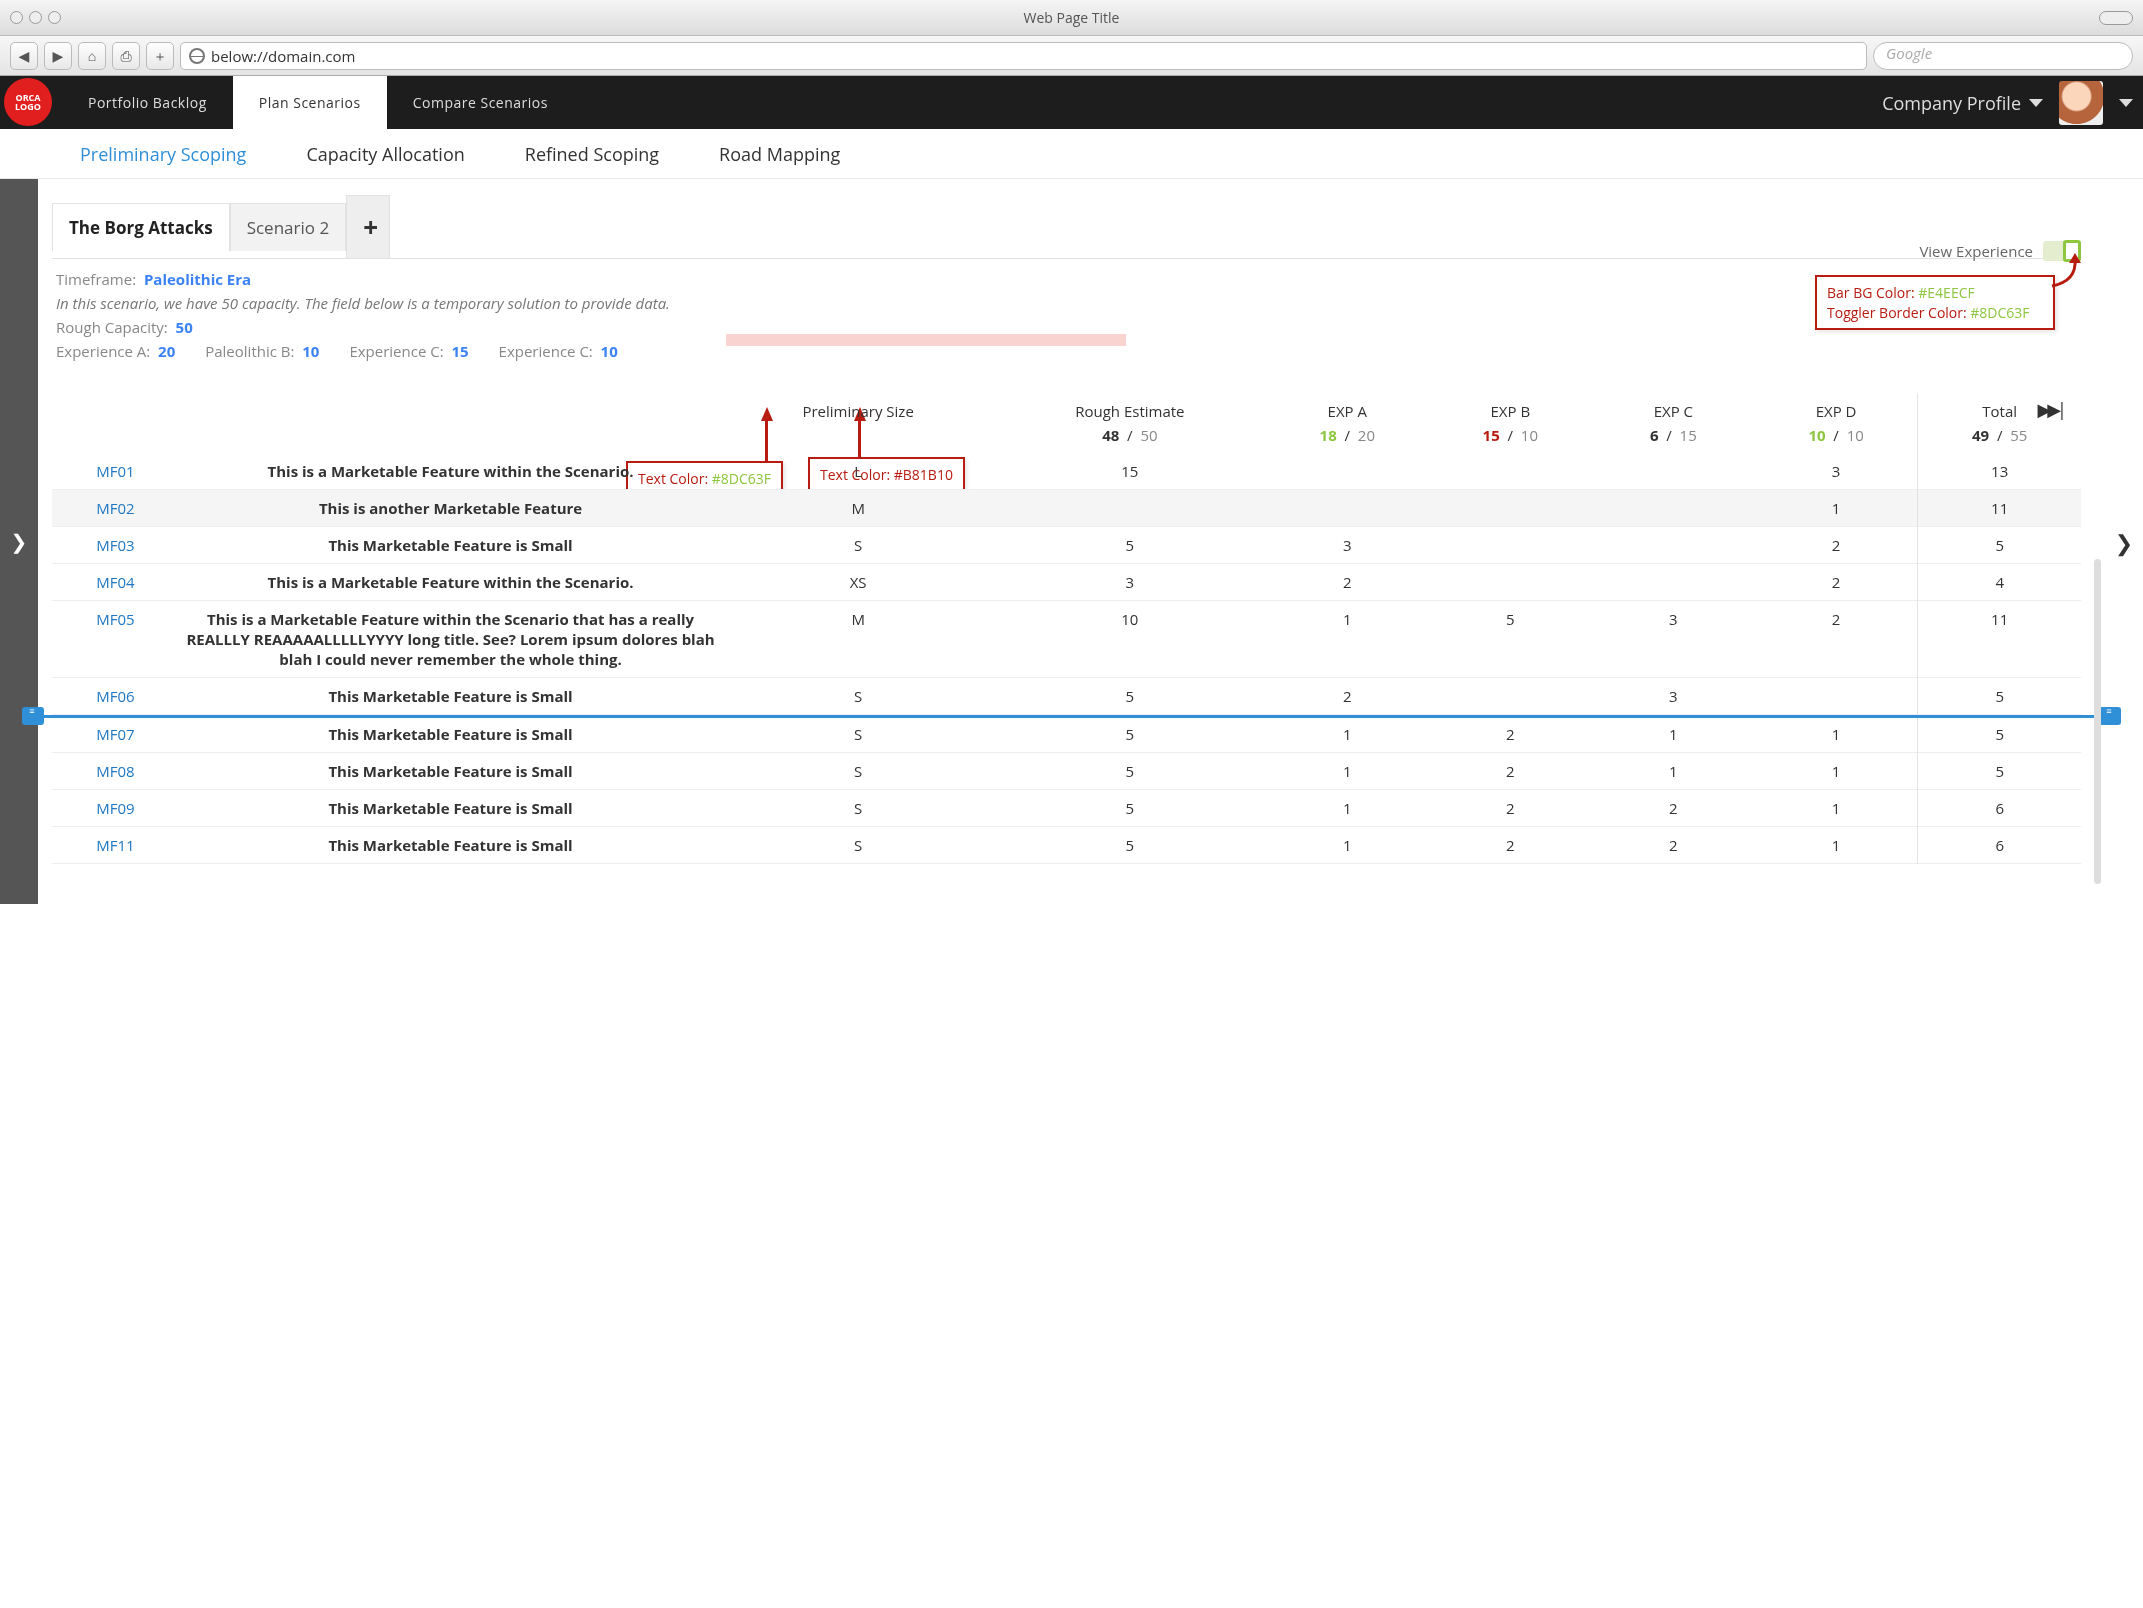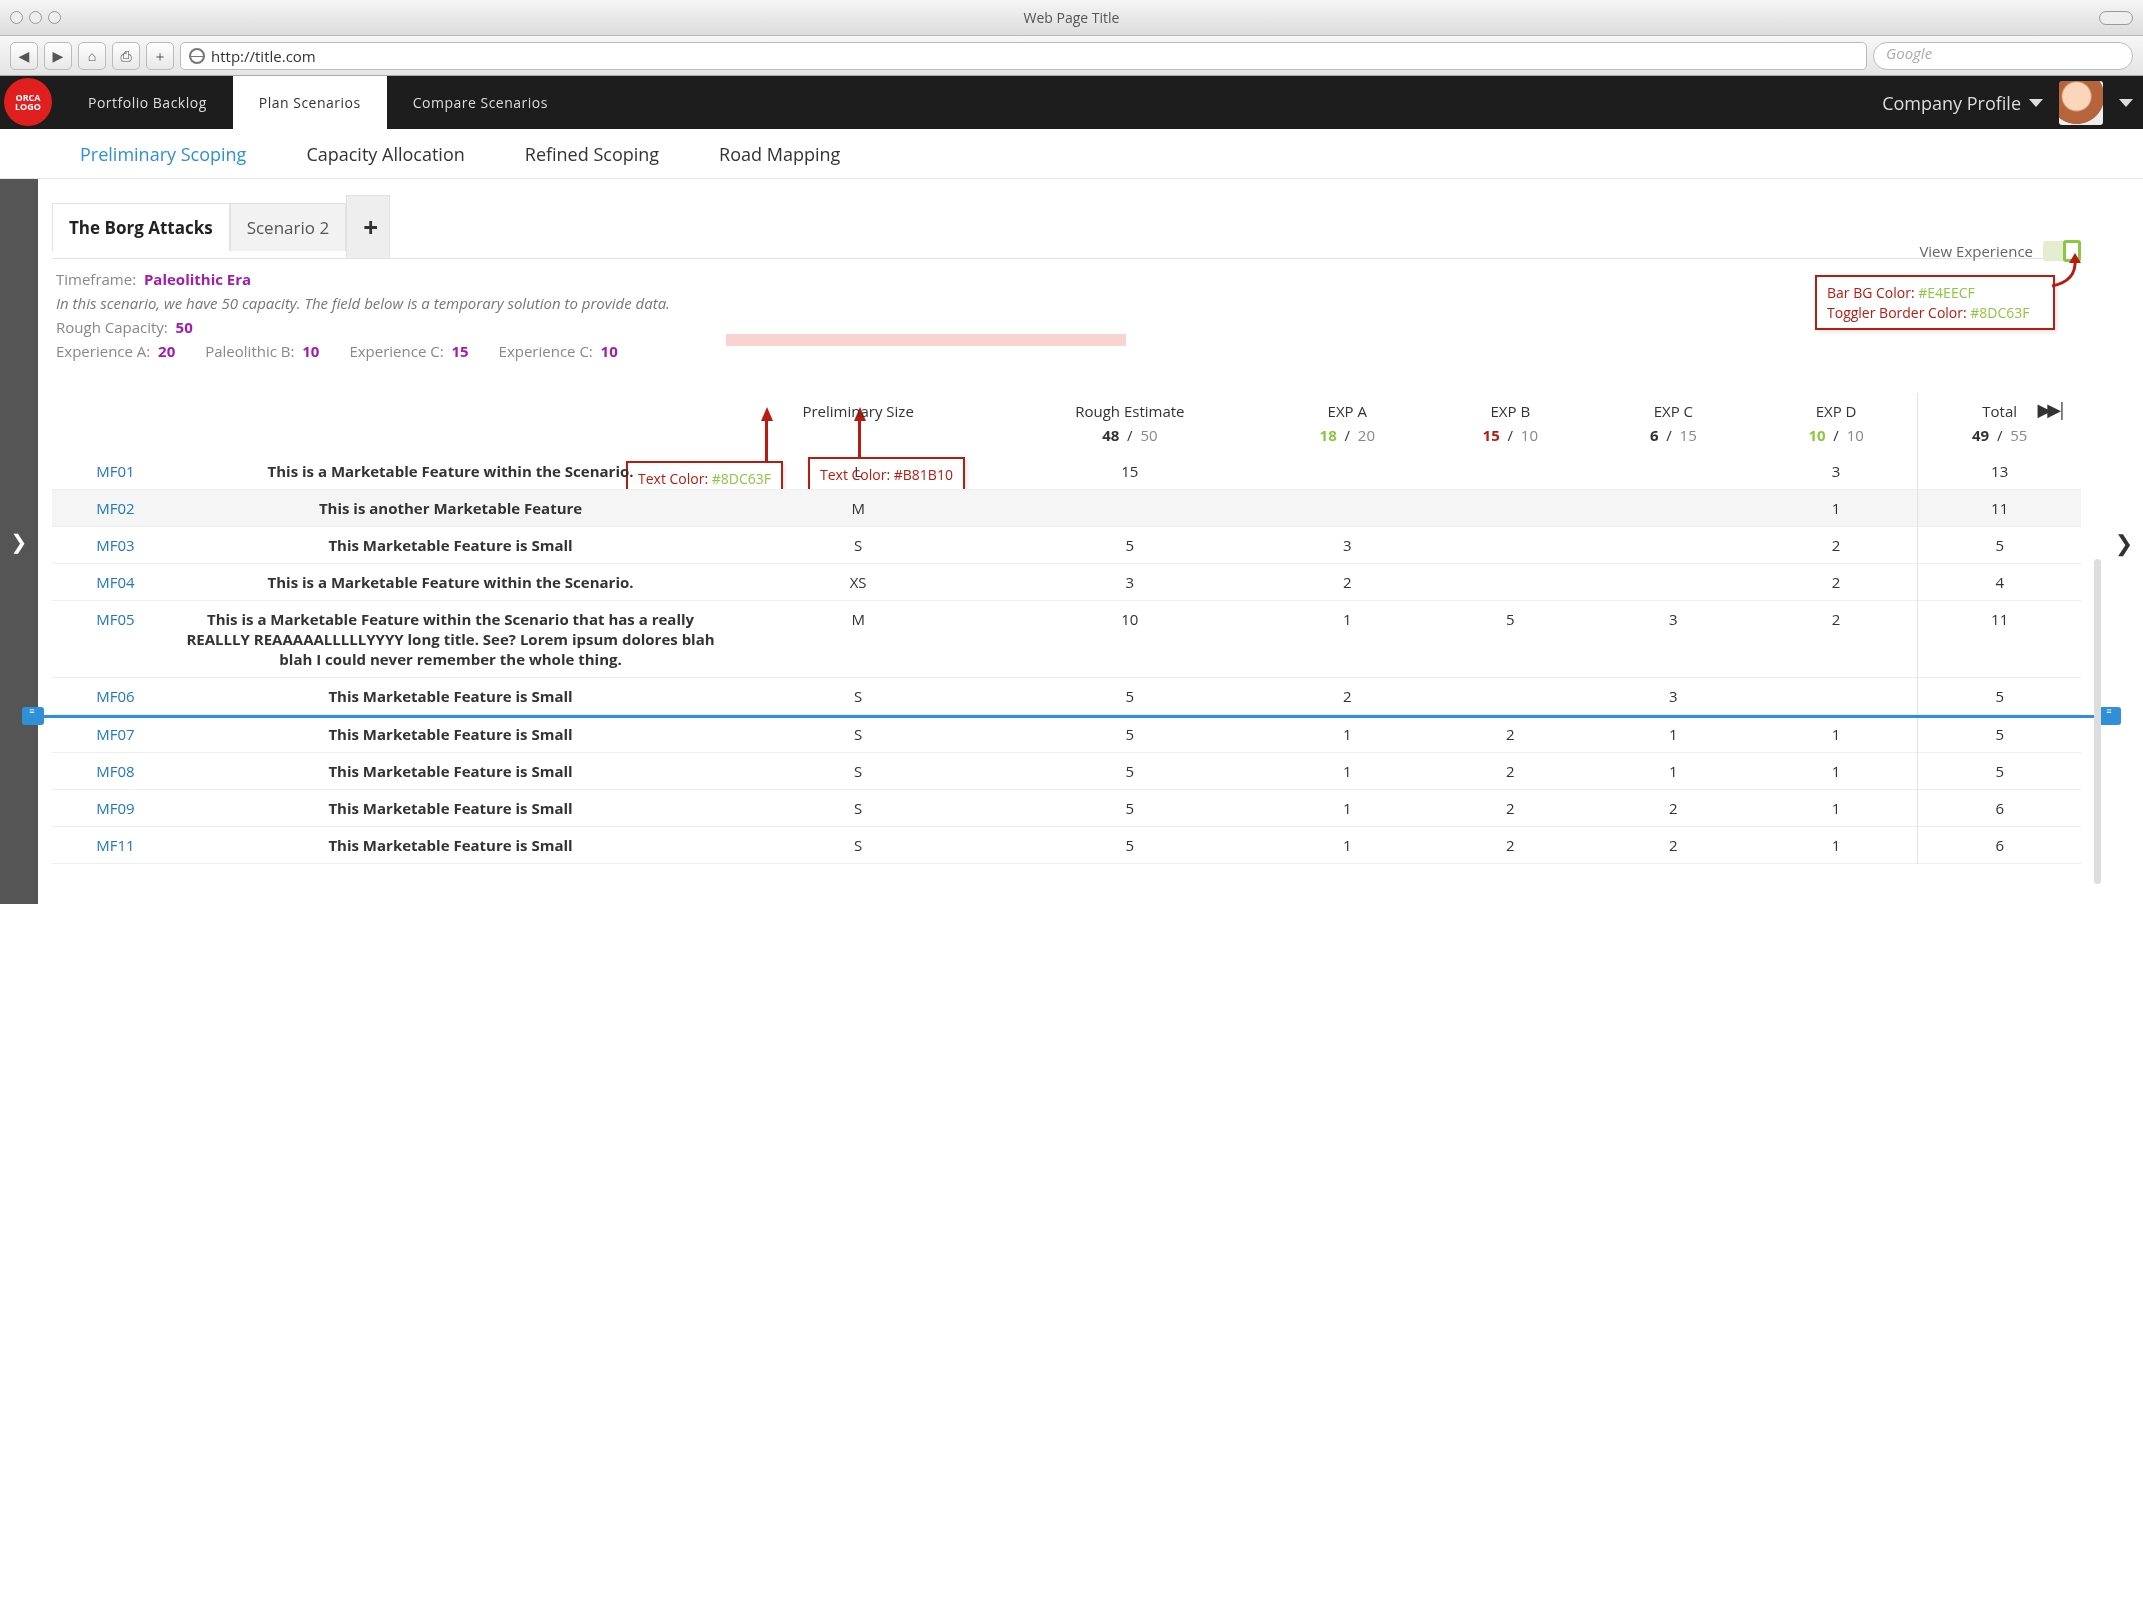--- a/index.html
+++ b/index.html
@@ -29,21 +29,21 @@
   .edge-handle { width:38px; background:#555; display:flex; align-items:center; justify-content:center; color:#fff; font-size:20px;}
   .edge-right { background:#fff; color:#333; width:38px; display:flex; align-items:center; justify-content:center; font-size:22px;}
   .content { flex:1; padding:10px 24px 40px 14px; position:relative;}
   .scen-tabs { display:flex; align-items:center; gap:0; border-bottom:1px solid #e2e2e2; margin-top:6px;}
   .scen-tab { padding:12px 16px; font-size:17px; background:#f2f2f2; color:#555; border:1px solid #e2e2e2; border-bottom:none; cursor:pointer;}
   .scen-tab.active { background:#fff; color:#222; font-weight:bold;}
   .scen-add { width:44px; text-align:center; font-size:26px; font-weight:bold; line-height:38px; background:#eee; color:#333;}
   .meta { padding:10px 4px 6px; color:#666;}
   .meta .row{ margin-bottom:4px;}
   .meta .label{ color:#888;}
-  .meta .val{ font-weight:bold; color:#a21caf; }
+  .meta .val{ font-weight:bold; color:#3b82f6; }
   .meta .desc{ font-style:italic; color:#777;}
   .meta-exps { display:flex; gap:30px; margin-top:4px;}
   .view-exp { position:absolute; right:24px; top:62px; display:flex; align-items:center; gap:10px; color:#666;}
   .toggle-bar { width:38px; height:20px; background:#E4EECF; border-radius:3px; position:relative;}
   .toggle-knob { position:absolute; right:0; top:-1px; width:18px; height:22px; border:3px solid #8DC63F; background:#fff; border-radius:3px;}
   
   .anno-box { position:absolute; background:#fff; border:2px solid #B81B10; color:#B81B10; font-size:14px; padding:6px 10px; line-height:1.4; box-shadow:2px 2px 4px rgba(0,0,0,.1);}
   .anno-arrow-up { position:absolute; width:0; height:0; border-left:6px solid transparent; border-right:6px solid transparent; border-bottom:14px solid #B81B10;}
   .anno-stem { position:absolute; width:3px; background:#B81B10;}
   
@@ -79,21 +79,21 @@
   <div class="mac-pill"></div>
 </div>
 <div class="browser-bar">
   <div class="bb-btn">◀</div>
   <div class="bb-btn">▶</div>
   <div class="bb-btn">⌂</div>
   <div class="bb-btn">⎙</div>
   <div class="bb-btn">＋</div>
   <div class="bb-url">
     <span class="globe"></span>
-    <span>http://title.com</span>
+    <span>below://domain.com</span>
   </div>
   <div class="bb-search">
     <span>Google</span>
   </div>
 </div>
 
 <div class="app-nav">
   <div class="logo">
       <span>ORCA LOGO</span>
     </div>

